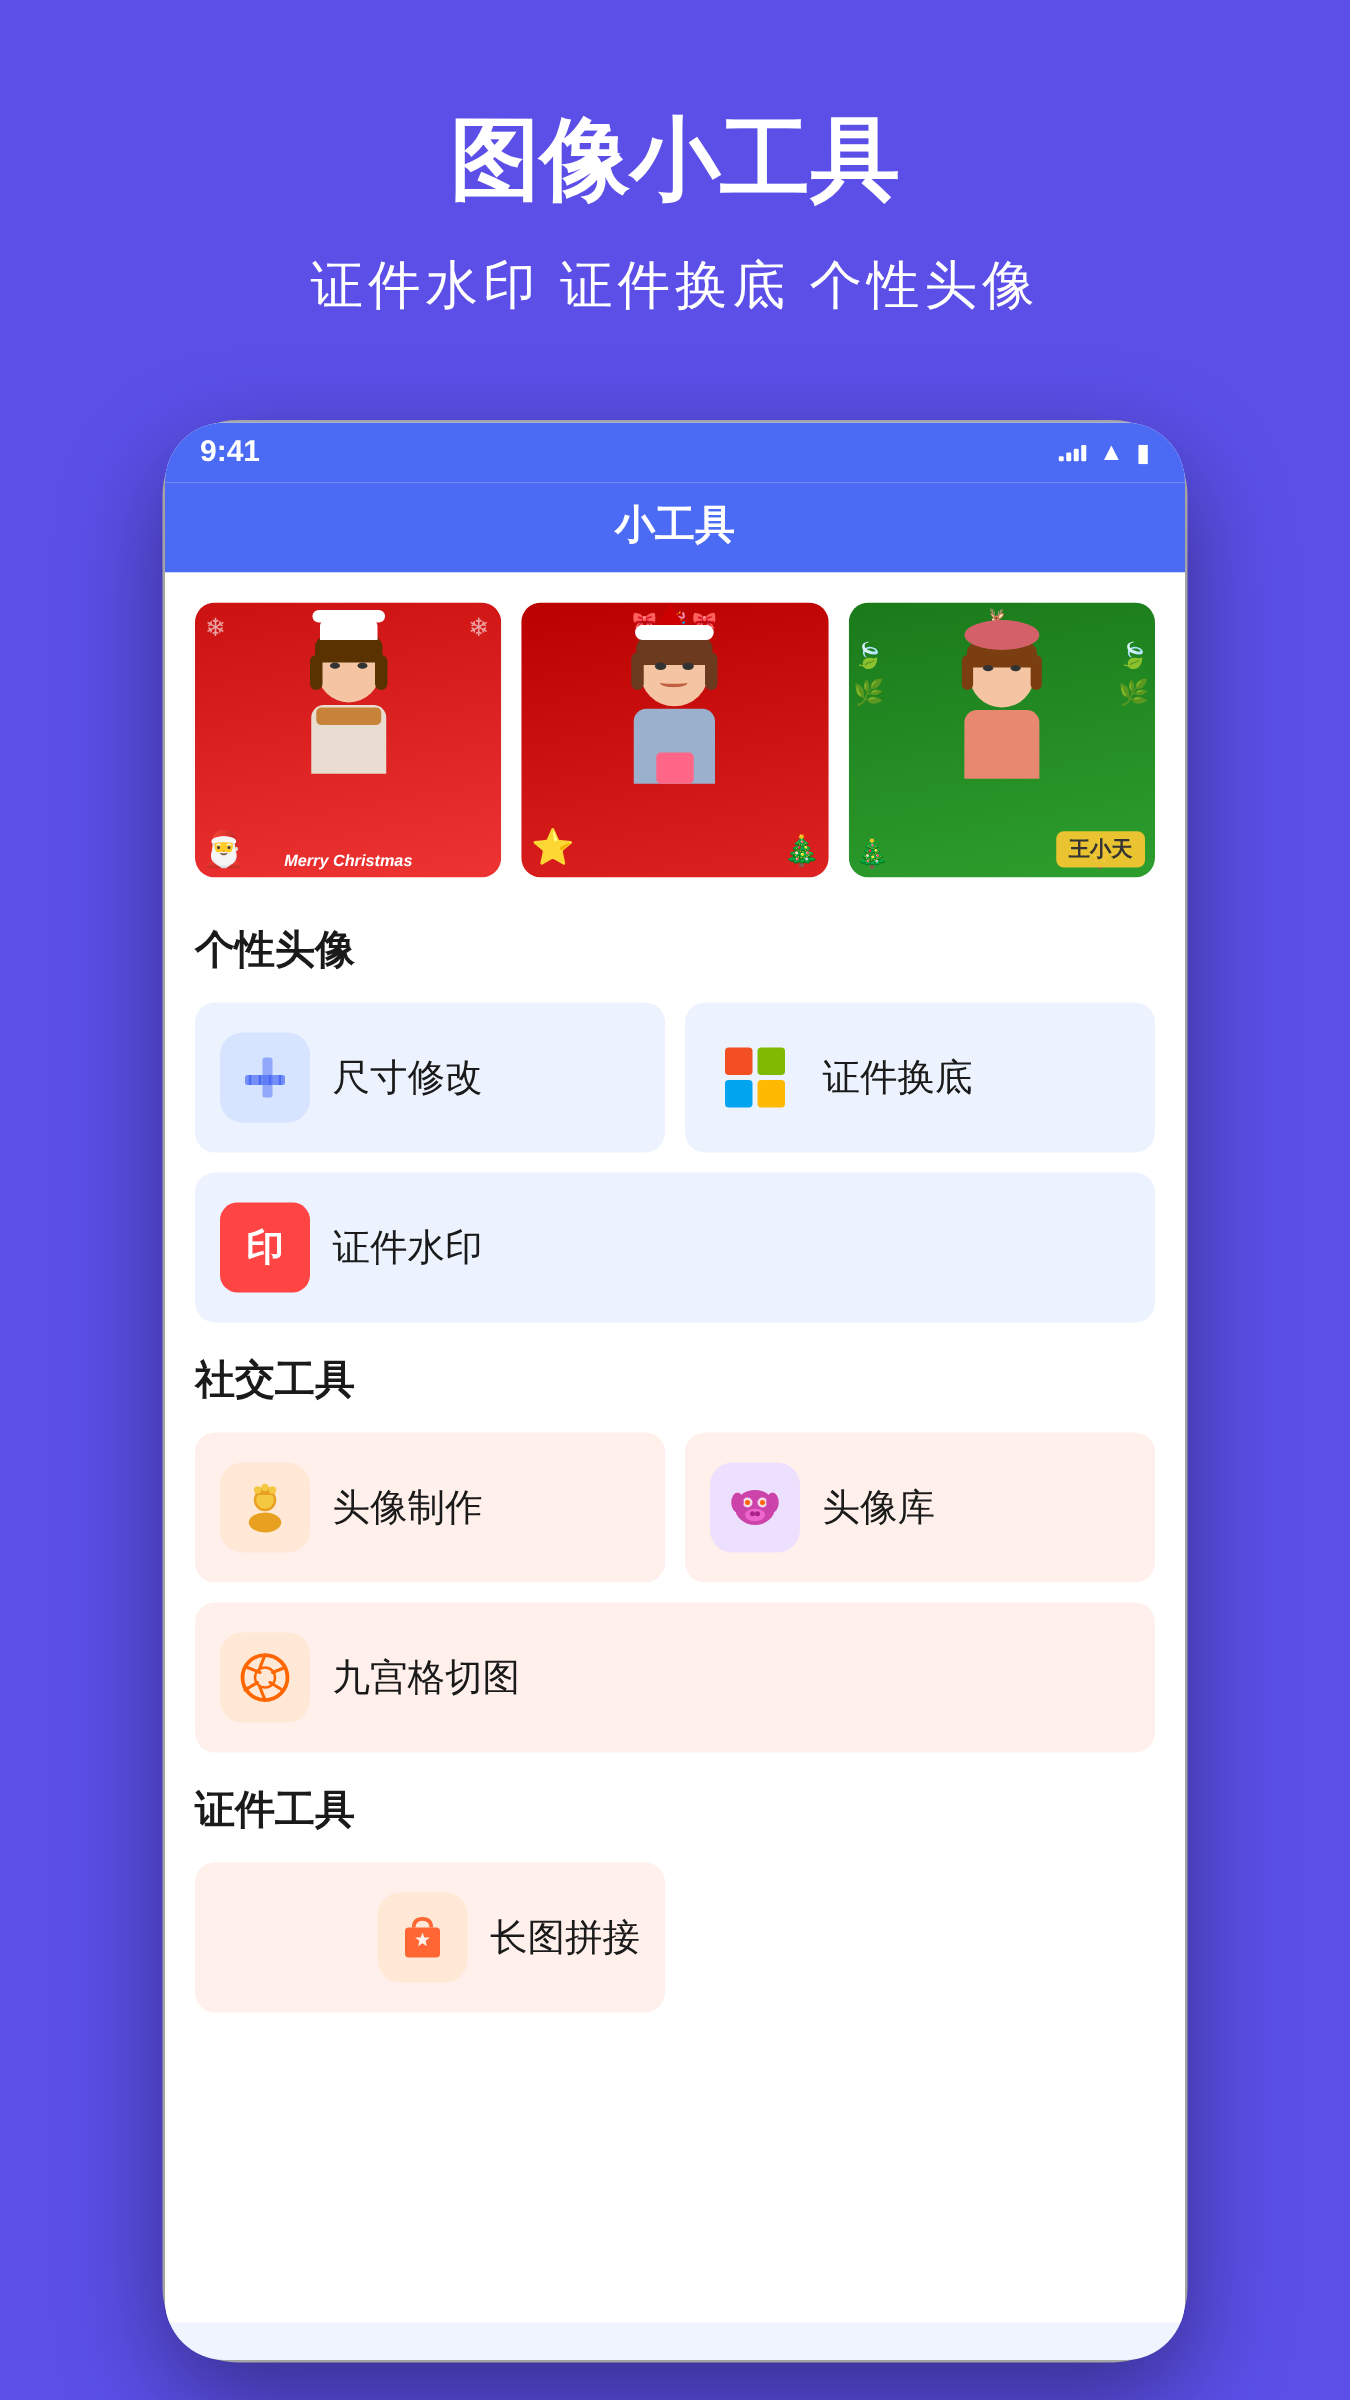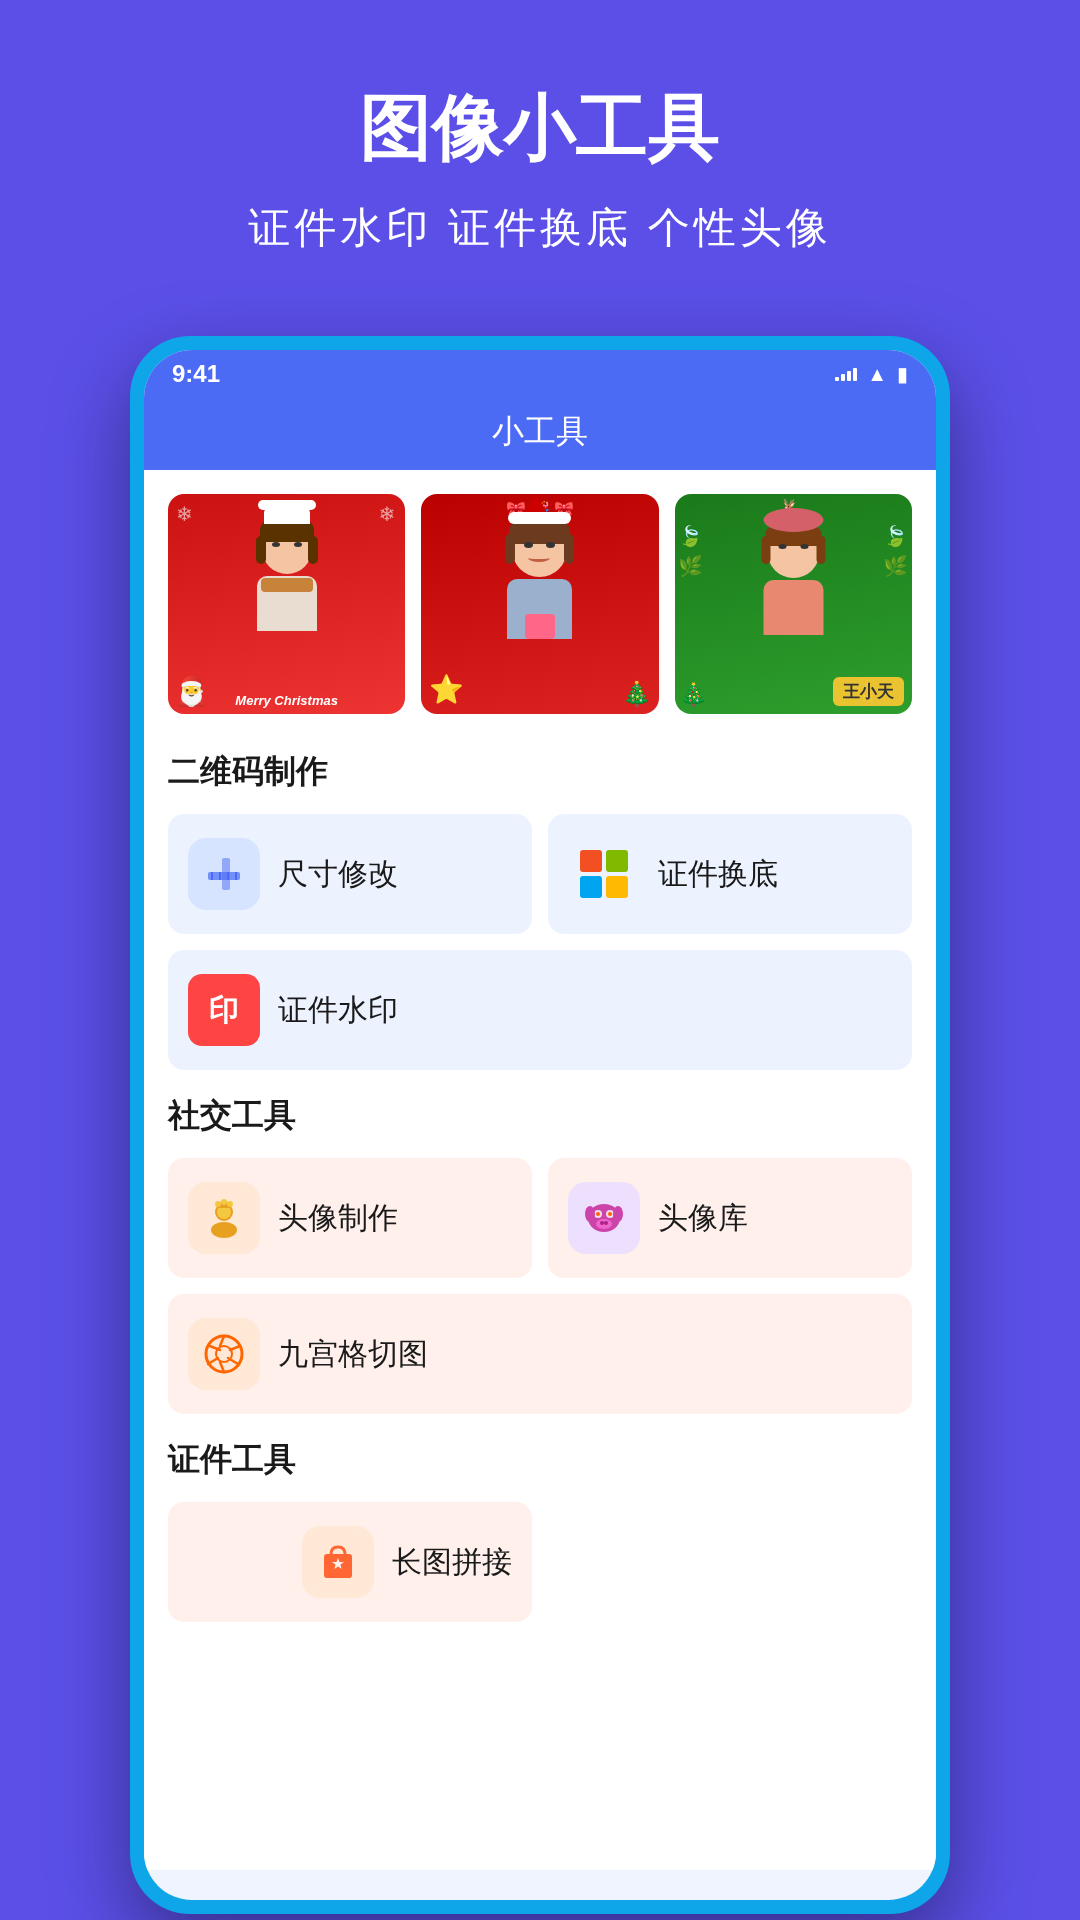--- a/index.html
+++ b/index.html
@@ -31,23 +31,23 @@
 
     .page-subtitle {
       font-size: 42px;
       color: white;
       font-weight: 400;
       letter-spacing: 4px;
     }
 
     .phone-wrapper {
       width: 820px;
-      background: #0ea5e9;
+      background: #a3a3a3;
       border-radius: 60px;
-      padding: 14px;
+      padding: 2px;
       margin: 40px 0 0;
       box-shadow: 0 30px 80px rgba(0,0,0,0.4);
     }
 
     .phone-screen {
       background: #f0f4ff;
       border-radius: 48px;
       overflow: hidden;
       min-height: 1550px;
     }
@@ -89,21 +89,21 @@
 
     .phone-nav-bar {
       background: #4B6BF5;
       padding: 12px 0 16px;
       text-align: center;
     }
 
     .nav-bar-title {
       color: white;
       font-size: 32px;
-      font-weight: 400;
+      font-weight: 700;
     }
 
     .phone-content {
       background: white;
       min-height: 1400px;
       padding: 24px;
     }
 
     
     .feature-images {
@@ -359,21 +359,21 @@
               <div style="width:60px;height:55px;background:#e88870;border-radius:10px 10px 0 0;margin:0 auto;margin-top:2px;">
               </div>
             </div>
 
             <div class="img3-name">王小天</div>
           </div>
         </div>
       </div>
 
       <div class="cert-section">
-        <div class="section-title">二维码制作</div>
+        <div class="section-title">个性头像</div>
 
         <div class="tool-grid">
 
           <div class="tool-item">
             <div class="tool-icon-wrap tool-icon-blue">
               <svg width="40" height="40" viewBox="0 0 40 40" fill="none">
                 <rect x="4" y="18" width="32" height="8" rx="2" fill="#4B6BF5" opacity="0.7"></rect>
                 <rect x="18" y="4" width="8" height="32" rx="2" fill="#4B6BF5" opacity="0.5"></rect>
                 <line x1="8" y1="18" x2="8" y2="26" stroke="#4B6BF5" stroke-width="2"></line>
                 <line x1="16" y1="18" x2="16" y2="26" stroke="#4B6BF5" stroke-width="2"></line>

